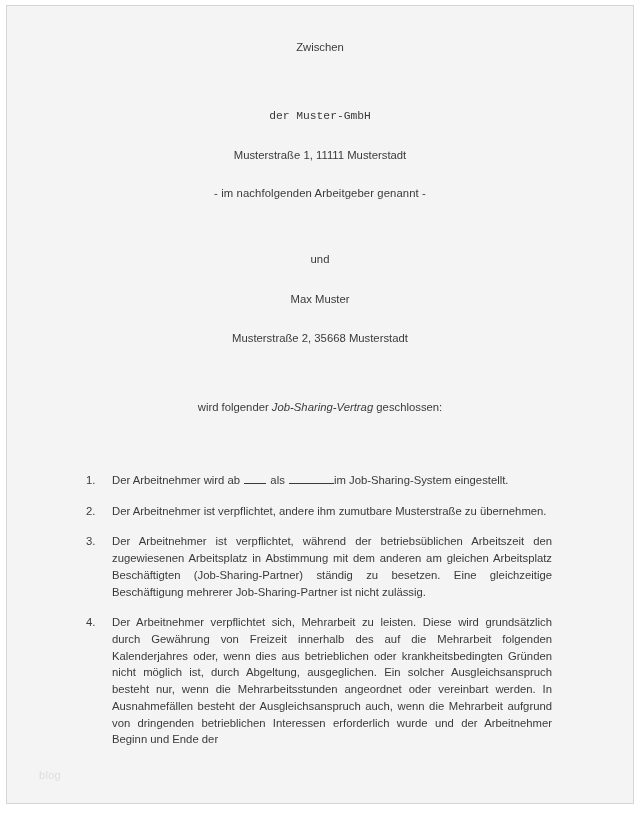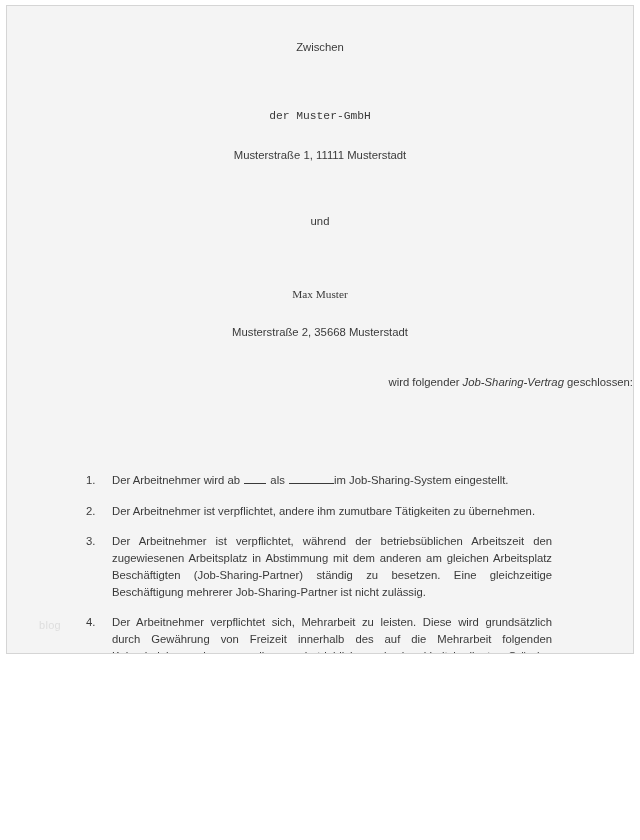--- a/index.html
+++ b/index.html
@@ -13,21 +13,21 @@
     overflow: hidden;
     font-family: "Liberation Sans", sans-serif;
   }
 
   
   #page {
     position: absolute;
     left: 6px;
     top: 5px;
     width: 628px;
-    height: 649px;
+    height: 799px;
     background: #f4f4f4;
     border: 1px solid #d5d5d5;
     box-sizing: border-box;
     overflow: hidden;
     color: #3a3a3a;
     font-size: 11.3px;
   }
 
   
   .center-line {
@@ -35,24 +35,24 @@
     font-size: 11.3px;
     line-height: 1.35;
     color: #3a3a3a;
     white-space: nowrap;
   }
   .ln-zwischen      { margin-top: 34px; }
   .ln-gmbh          { margin-top: 54px; font-family: Liberation Mono, monospace; }
   .ln-addr1         { margin-top: 23px; }
   .ln-employer      { margin-top: 23px; letter-spacing: .1px; }
   .ln-und           { margin-top: 51px; }
-  .ln-name          { margin-top: 58px; font-family: Liberation Serif, serif; }
+  .ln-name          { margin-top: 25px; }
   .ln-addr2         { margin-top: 23px; }
   .ln-employee      { margin-top: 23px; }
-  .ln-contract      { margin-top: 34px; text-align: right; }
+  .ln-contract      { margin-top: 54px; }
 
   .it { font-style: italic; }
 
   
   #clauses {
     margin: 0;
     padding: 0;
     list-style: none;
     position: absolute;
     left: 79px;
@@ -106,20 +106,21 @@
 <body>
 
 <div id="page">
 
   <div class="center-line ln-zwischen">Zwischen</div>
 
   <div class="center-line ln-gmbh">der Muster-GmbH</div>
 
   <div class="center-line ln-addr1">Musterstraße 1, 11111 Musterstadt</div>
 
+  <div class="center-line ln-employer">- im nachfolgenden Arbeitgeber  genannt -</div>
 
   <div class="center-line ln-und">und</div>
 
   <div class="center-line ln-name">Max Muster</div>
 
   <div class="center-line ln-addr2">Musterstraße 2, 35668 Musterstadt</div>
 
 
   <div class="center-line ln-contract">
     <span>wird folgender </span><span class="it">Job-Sharing-Vertrag</span><span> geschlossen:</span>
@@ -127,21 +128,21 @@
 
   <ol id="clauses">
 
     <li>
       <span class="num">1.</span>
       <span class="body"><span>Der Arbeitnehmer wird ab </span><span class="blank-s"></span><span> als </span><span class="blank-l"></span><span>im Job-Sharing-System eingestellt.</span></span>
     </li>
 
     <li>
       <span class="num">2.</span>
-      <span class="body">Der Arbeitnehmer ist verpflichtet, andere ihm zumutbare Tätigkeiten zu übernehmen.</span>
+      <span class="body">Der Arbeitnehmer ist verpflichtet, andere ihm zumutbare Musterstraße zu übernehmen.</span>
     </li>
 
     <li>
       <span class="num">3.</span>
       <span class="body">Der Arbeitnehmer ist verpflichtet, während der betriebsüblichen Arbeitszeit den zugewiesenen Arbeitsplatz in Abstimmung mit dem anderen am gleichen Arbeitsplatz Beschäftigten (Job-Sharing-Partner) ständig zu besetzen. Eine gleichzeitige Beschäftigung mehrerer Job-Sharing-Partner ist nicht zulässig.</span>
     </li>
 
     <li>
       <span class="num">4.</span>
       <span class="body">Der Arbeitnehmer verpflichtet sich, Mehrarbeit zu leisten. Diese wird grundsätzlich durch Gewährung von Freizeit innerhalb des auf die Mehrarbeit folgenden Kalenderjahres oder, wenn dies aus betrieblichen oder krankheitsbedingten Gründen nicht möglich ist, durch Abgeltung, ausgeglichen. Ein solcher Ausgleichsanspruch besteht nur, wenn die Mehrarbeitsstunden angeordnet oder vereinbart werden. In Ausnahmefällen besteht der Ausgleichsanspruch auch, wenn die Mehrarbeit aufgrund von dringenden betrieblichen Interessen erforderlich wurde und der Arbeitnehmer Beginn und Ende der</span>

